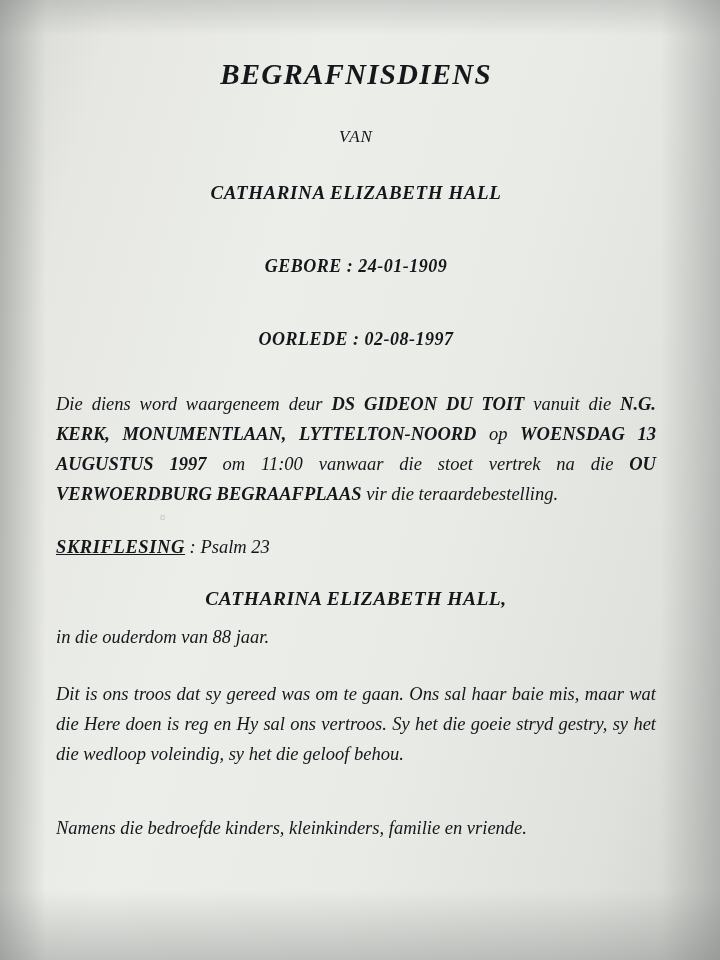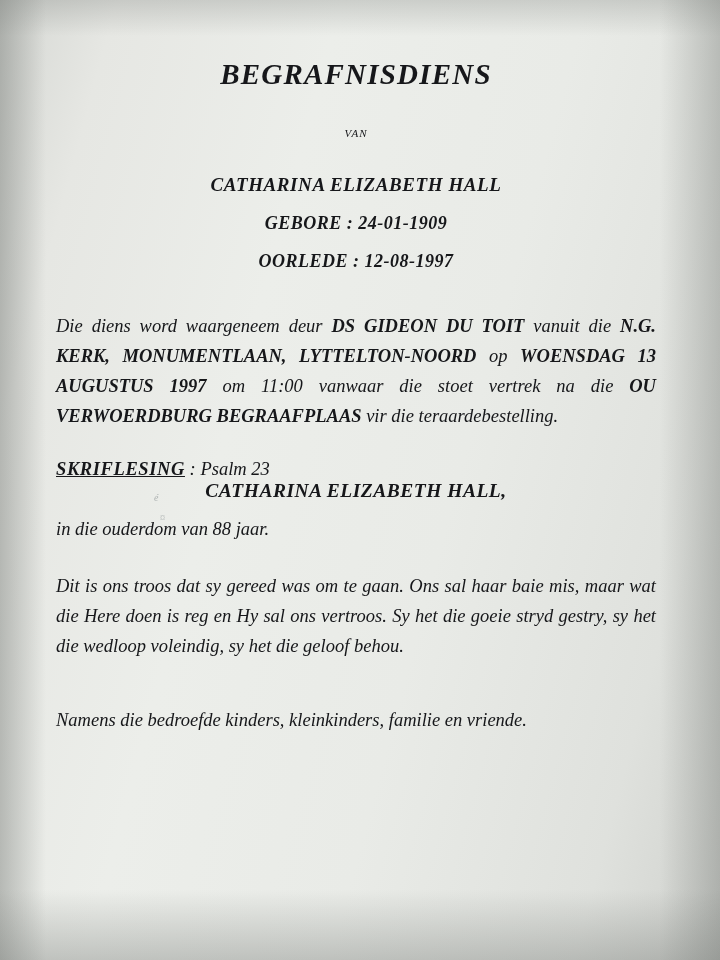--- a/index.html
+++ b/index.html
@@ -62,37 +62,37 @@
   .doc-title {
     font-style: italic;
     font-weight: bold;
     font-size: 29px;
     letter-spacing: 1.2px;
     margin-top: 18px;
     margin-bottom: 0;
   }
   .van {
     font-style: italic;
-    font-size: 11px;
+    font-size: 17px;
     letter-spacing: 1px;
     margin-top: 36px;
   }
   .deceased-name {
     font-style: italic;
     font-weight: bold;
     font-size: 19px;
     letter-spacing: 0.6px;
     margin-top: 35px;
   }
   .born-line, .died-line {
     font-style: italic;
     font-weight: bold;
     font-size: 18px;
     letter-spacing: 0.5px;
-    margin-top: 17px;
+    margin-top: 52px;
   }
   .service-para {
     font-style: italic;
     font-size: 18.5px;
     line-height: 1.62;
     margin-top: 40px;
     text-align: justify;
   }
   .service-para b {
     font-weight: bold;
@@ -121,20 +121,21 @@
     font-size: 18.5px;
     line-height: 1.62;
     margin-top: 28px;
     text-align: justify;
   }
   .name-emph {
     font-style: italic;
     font-weight: bold;
     font-size: 19.5px;
     letter-spacing: 0.5px;
+    margin-top: 30px;
     text-align: center;
   }
   .age-line {
     font-style: italic;
     font-size: 18.5px;
     margin-top: 17px;
   }
   .closing-para {
     font-style: italic;
     font-size: 18.5px;
@@ -170,21 +171,21 @@
   <div class="content">
 
     <div class="doc-title center">BEGRAFNISDIENS</div>
 
     <div class="van center">VAN</div>
 
     <div class="deceased-name center">CATHARINA ELIZABETH HALL</div>
 
     <div class="born-line center">GEBORE  :  24-01-1909</div>
 
-    <div class="died-line center">OORLEDE  :  12-08-1997</div>
+    <div class="died-line center">OORLEDE  :  02-08-1997</div>
 
     <div class="service-para">
       <span>Die diens word waargeneem deur </span><b>DS GIDEON DU TOIT</b><span> vanuit die </span><b>N.G.   KERK,   MONUMENTLAAN,   LYTTELTON-NOORD</b><span>  op  </span><b>WOENSDAG  13  AUGUSTUS  1997</b><span> om 11:00 vanwaar die stoet vertrek na die </span><b>OU VERWOERDBURG BEGRAAFPLAAS</b><span> vir die teraardebestelling.</span>
     </div>
 
     <div class="scripture">
       <span class="lbl">SKRIFLESING</span>
       <span>:  Psalm 23</span>
     </div>
 

